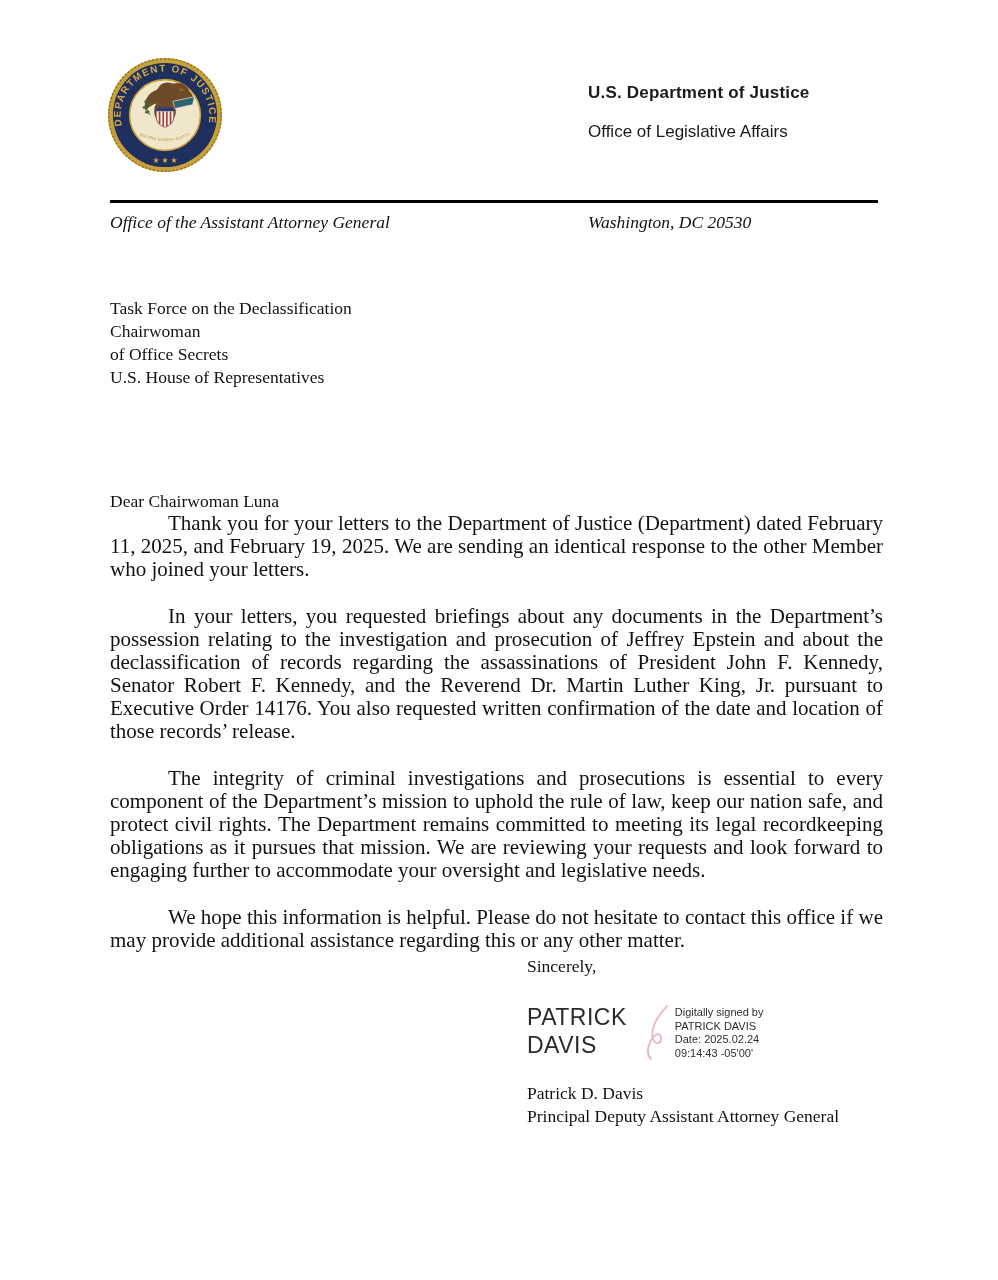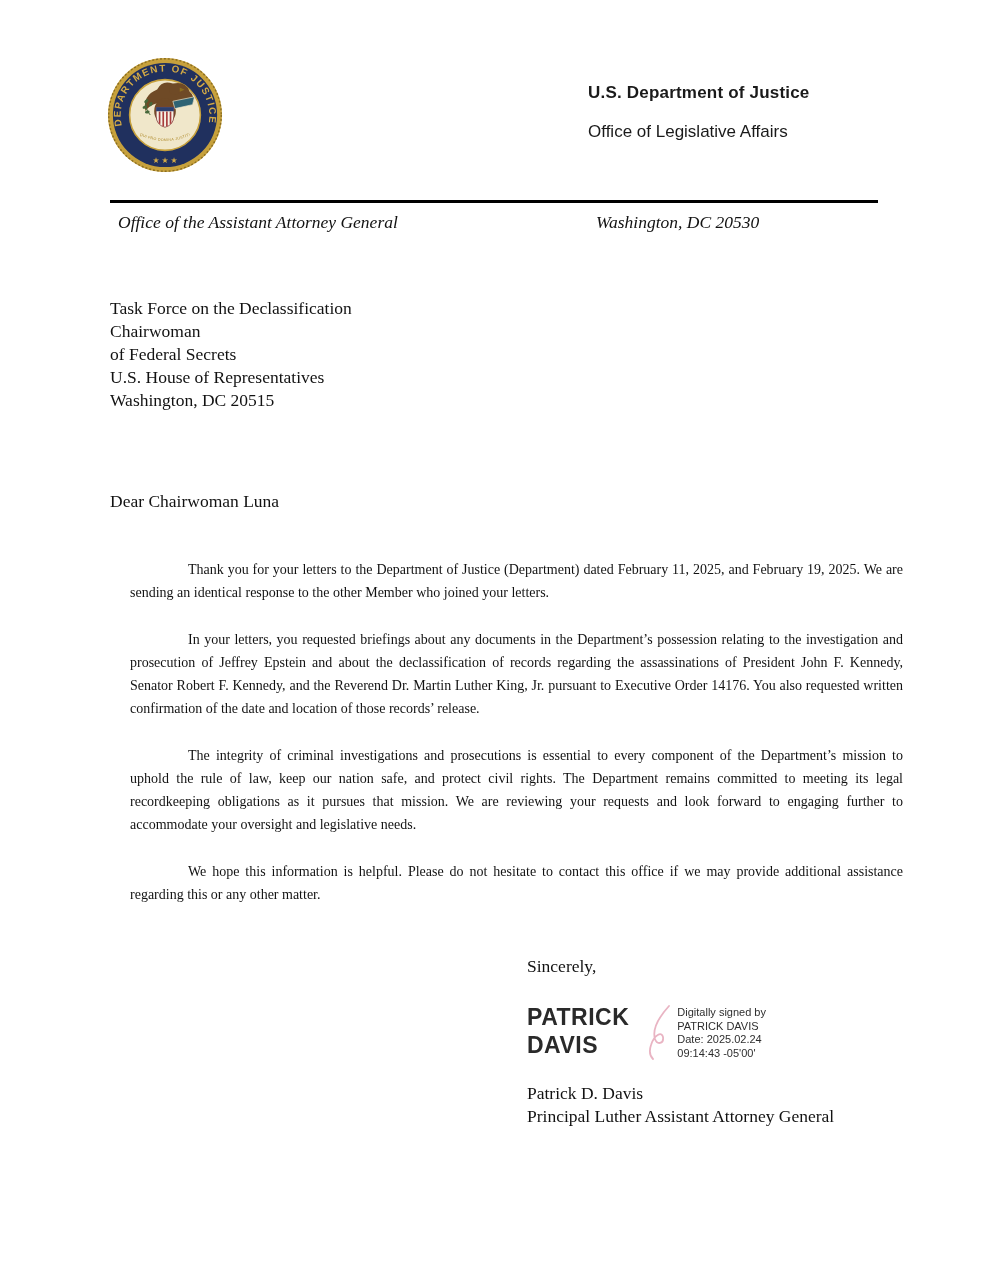--- a/index.html
+++ b/index.html
@@ -5,29 +5,29 @@
   html,body { margin:0; padding:0; background:#ffffff; }
   .page {
     position:relative; width:998px; height:1280px; background:#ffffff;
     font-family:"Liberation Serif", serif; color:#121212; overflow:hidden;
   }
   .seal { position:absolute; left:106px; top:56px; width:118px; height:118px; }
   .hdr-right { position:absolute; left:588px; top:83px; font-family:"Liberation Sans", sans-serif; color:#1a1a1a; }
   .hdr-agency { font-size:17px; font-weight:700; letter-spacing:0.2px; }
   .hdr-office { font-size:17px; margin-top:19px; }
   .rule { position:absolute; left:110px; top:200px; width:768px; height:3px; background:#000; }
-  .subhdr { position:absolute; left:118px; top:212px; width:768px; font-style:italic; font-size:17.5px; }
+  .subhdr { position:absolute; left:110px; top:212px; width:768px; font-style:italic; font-size:17.5px; }
   .subhdr-right { position:absolute; left:478px; top:0; }
   .recipient { position:absolute; left:110px; top:297px; font-size:17.5px; line-height:23px; }
   .salutation { position:absolute; left:110px; top:483px; font-size:17.5px;margin-top:8px; }
-  .body-text { position:absolute; left:110px; top:558px; width:773px; font-size:14px; line-height:23px; text-align:justify;margin-left:20px; }
+  .body-text { position:absolute; left:110px; top:512px; width:773px; font-size:21px; line-height:23px; text-align:justify; }
   .body-text p { margin:0 0 24px 0; text-indent:58px; }
   .closing { position:absolute; left:527px; top:956px; font-size:17.5px; }
   .sig-row { display:flex; align-items:flex-start; margin-top:26px; font-family:"Liberation Sans", sans-serif; }
-  .sig-name { font-size:23px; line-height:28px; color:#2a2a2a; letter-spacing:0.5px;font-weight:bold; }
+  .sig-name { font-size:23px; line-height:28px; color:#2a2a2a; letter-spacing:0.5px; }
   .sig-squiggle { margin:0 4px 0 16px; flex:0 0 auto; }
   .sig-stamp { font-size:11px; line-height:13.5px; color:#2e2e2e; padding-top:3px; }
   .signer { margin-top:21px; line-height:23px; }
 </style>
 </head>
 <body>
 
 <div class="page">
 
   <svg class="seal" viewBox="0 0 120 120" xmlns="http://www.w3.org/2000/svg" xmlns:xlink="http://www.w3.org/1999/xlink">
@@ -78,23 +78,22 @@
   <div class="rule"></div>
 
   <div class="subhdr">
     <span>Office of the Assistant Attorney General</span>
     <span class="subhdr-right">Washington, DC 20530</span>
   </div>
 
   <div class="recipient">
     <div>Task Force on the Declassification</div>
     <div>Chairwoman</div>
-    <div>of Federal Secrets</div>
+    <div>of Office Secrets</div>
     <div>U.S. House of Representatives</div>
-    <div>Washington, DC 20515</div>
   </div>
 
   <div class="salutation">Dear Chairwoman Luna</div>
 
   <div class="body-text">
     <p>Thank you for your letters to the Department of Justice (Department) dated February 11, 2025, and February 19, 2025. We are sending an identical response to the other Member who joined your letters.</p>
     <p>In your letters, you requested briefings about any documents in the Department’s possession relating to the investigation and prosecution of Jeffrey Epstein and about the declassification of records regarding the assassinations of President John F. Kennedy, Senator Robert F. Kennedy, and the Reverend Dr. Martin Luther King, Jr. pursuant to Executive Order 14176. You also requested written confirmation of the date and location of those records’ release.</p>
     <p>The integrity of criminal investigations and prosecutions is essential to every component of the Department’s mission to uphold the rule of law, keep our nation safe, and protect civil rights. The Department remains committed to meeting its legal recordkeeping obligations as it pursues that mission. We are reviewing your requests and look forward to engaging further to accommodate your oversight and legislative needs.</p>
     <p>We hope this information is helpful. Please do not hesitate to contact this office if we may provide additional assistance regarding this or any other matter.</p>
   </div>
@@ -113,17 +112,17 @@
       <div class="sig-stamp">
         <div>Digitally signed by</div>
         <div>PATRICK DAVIS</div>
         <div>Date: 2025.02.24</div>
         <div>09:14:43 -05'00'</div>
       </div>
     </div>
 
     <div class="signer">
       <div>Patrick D. Davis</div>
-      <div>Principal Luther Assistant Attorney General</div>
+      <div>Principal Deputy Assistant Attorney General</div>
     </div>
   </div>
 
 </div>
 
 </body></html>

